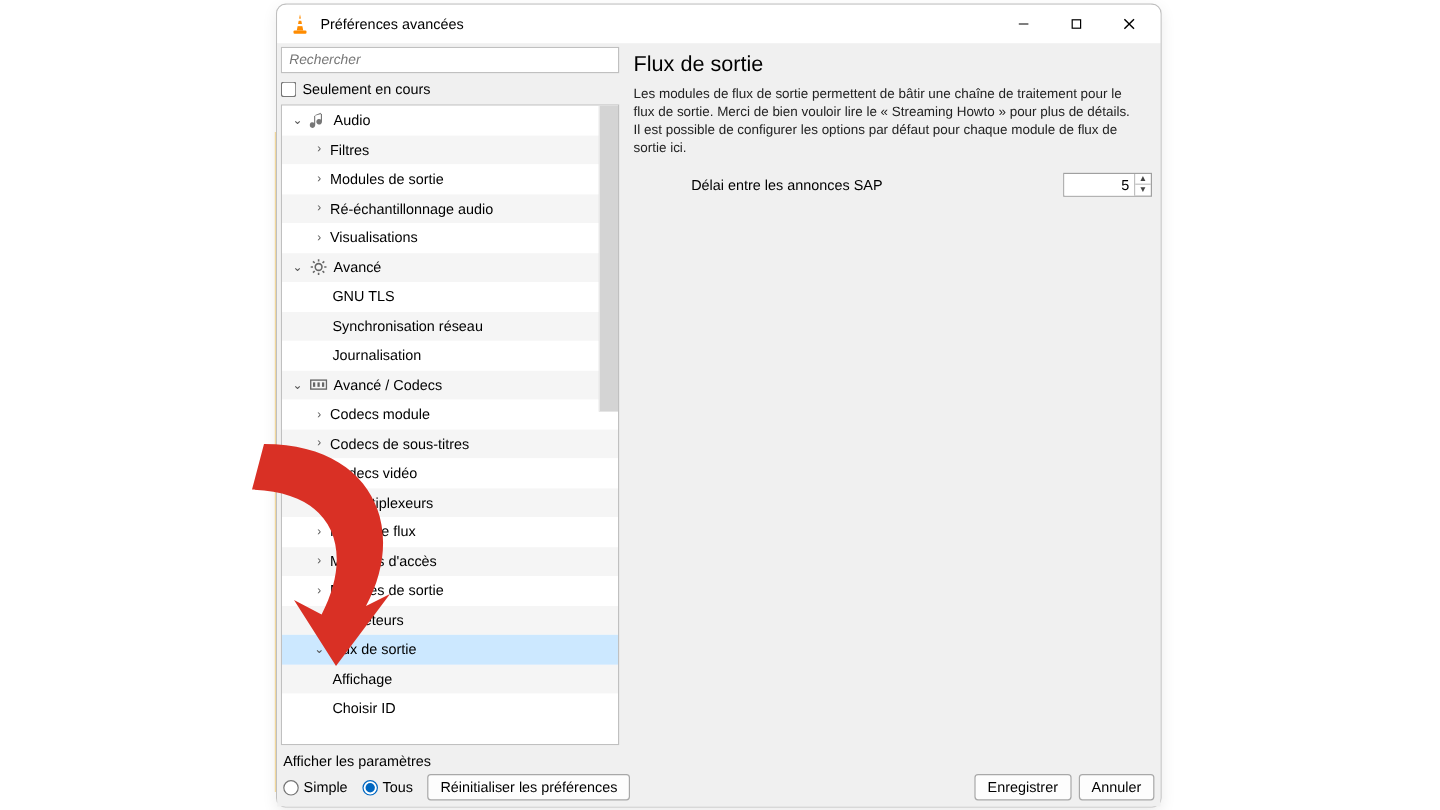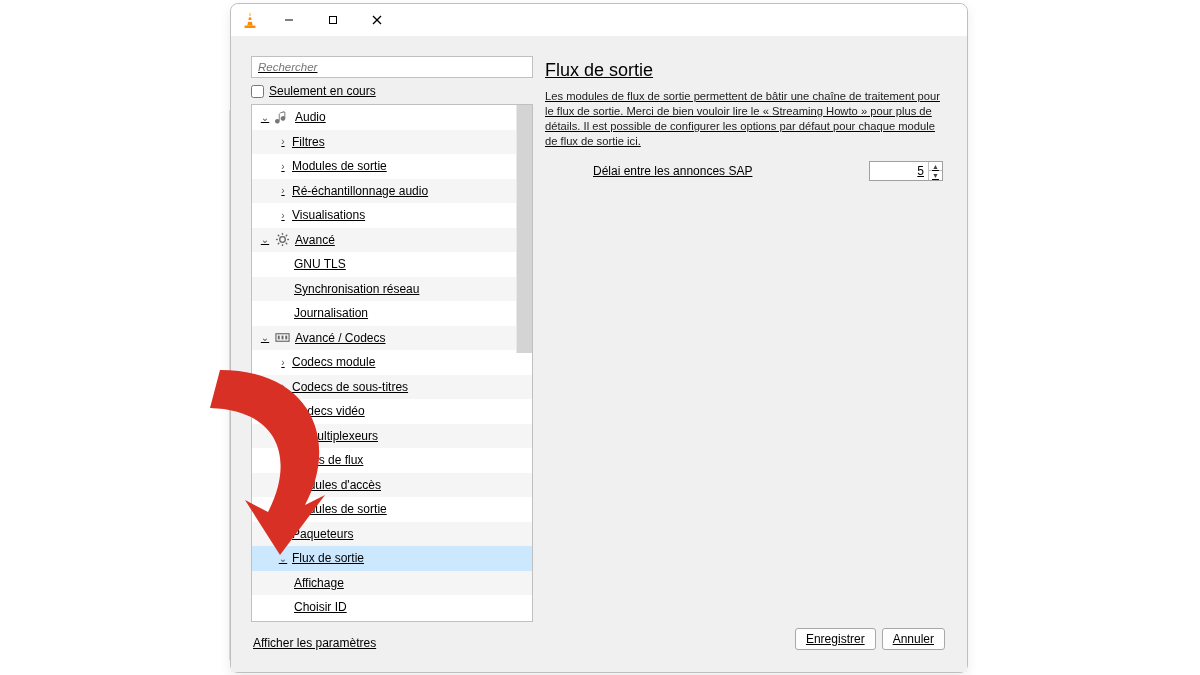--- a/index.html
+++ b/index.html
@@ -28,23 +28,22 @@
   .titlebar .app-icon { width: 18px; height: 18px; margin-right: 8px; }
   .titlebar .title { font-size: 12px; color: #000; flex: 1; }
   .win-controls { display: flex; }
   .win-btn { width: 44px; height: 30px; display:flex; align-items:center; justify-content:center; font-size: 13px; color:#000; cursor:pointer; }
   
   .content {
     flex: 1;
     display: flex;
     flex-direction: column;
     background: #f0f0f0;
-    padding: 20px;
+    padding: 3px;
     overflow: hidden;
-    text-decoration: underline;
   }
   
   .main-split { flex:1; display:flex; gap:8px; overflow:hidden; }
   
   .sidebar {
     width: 282px;
     display:flex;
     flex-direction:column;
     gap: 4px;
   }
@@ -158,20 +157,21 @@
 <div class="window">
   <div class="titlebar">
     <span class="app-icon">
       <svg viewBox="0 0 20 20" width="18" height="18">
           <polygon points="10,1 13,16 7,16" fill="#ff8c00"></polygon>
           <rect x="8" y="5" width="4" height="2" fill="#fff"></rect>
           <rect x="7.2" y="10" width="5.6" height="2" fill="#fff"></rect>
           <rect x="4" y="16" width="12" height="3" rx="1" fill="#ff8c00"></rect>
         </svg>
     </span>
+    <span class="title">Préférences avancées</span>
     <div class="win-controls">
       <div class="win-btn">
           <svg width="10" height="10">
             <line x1="1" y1="5" x2="9" y2="5" stroke="currentColor" stroke-width="1"></line>
           </svg>
         </div>
       <div class="win-btn">
           <svg width="10" height="10">
             <rect x="1.5" y="1.5" width="7" height="7" fill="none" stroke="currentColor" stroke-width="1"></rect>
           </svg>
@@ -337,20 +337,31 @@
               <span>▼</span>
             </div>
           </div>
         </div>
       </div>
     </div>
 
     <div class="footer">
       <div class="footer-left">
         <span class="fl-label">Afficher les paramètres</span>
+        <div class="radio-row">
+          <label class="radio-item">
+            <input type="radio" name="sset" style="">
+            <span>Simple</span>
+          </label>
+          <label class="radio-item">
+            <input type="radio" name="sset" checked="" style="">
+            <span>Tous</span>
+          </label>
+          <button class="btn">Réinitialiser les préférences</button>
+        </div>
       </div>
       <div class="footer-right">
         <button class="btn">Enregistrer</button>
         <button class="btn">Annuler</button>
       </div>
     </div>
   </div>
 </div>
 
 <svg class="red-arrow" viewBox="0 0 200 200">

